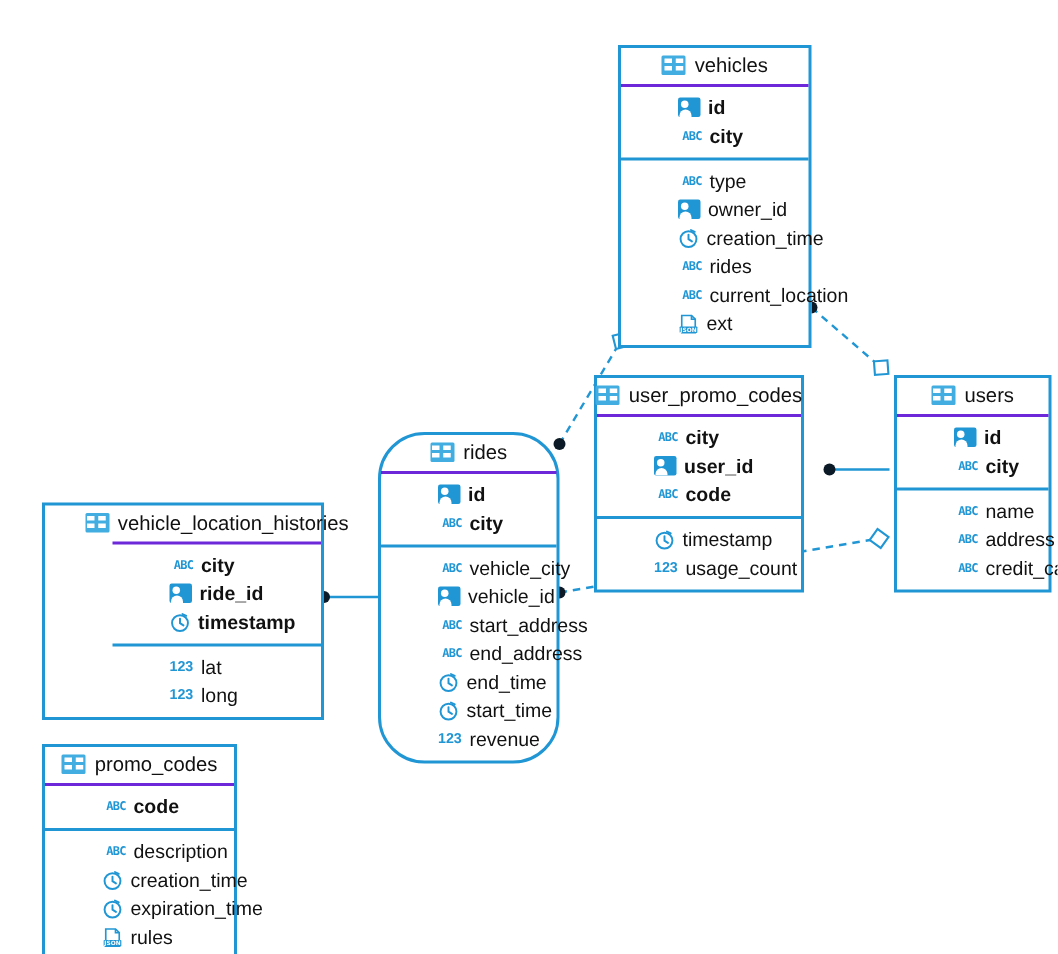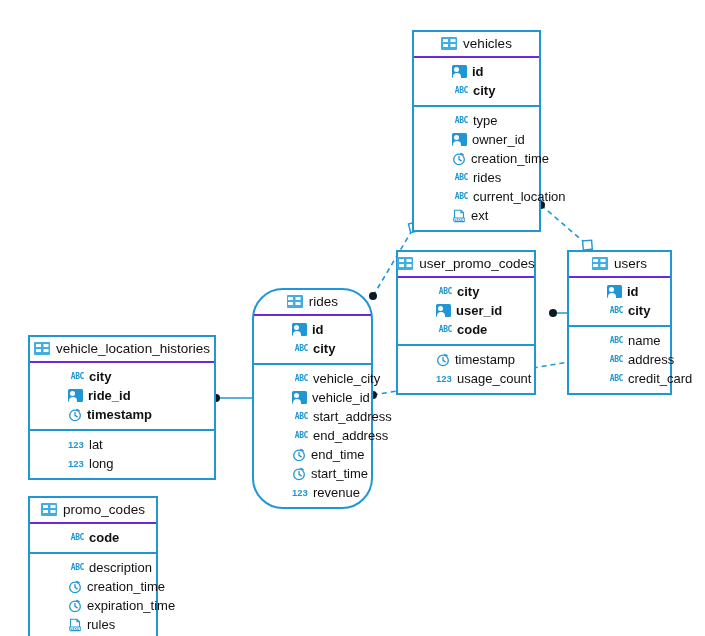--- a/index.html
+++ b/index.html
@@ -262,21 +262,21 @@
             </svg>
           </span>
           <span class="fname">timestamp</span>
         </div>
         <div class="row">
           <span class="ic-num">123</span>
           <span class="fname">usage_count</span>
         </div>
       </div>
     </div>
-    <div class="table" style="left: 567px; top: 250px; width: 105px;">
+    <div class="table" style="left: 596px; top: 250px; width: 105px;">
       <div class="thead">
         <span class="ic-table"></span>
         <span>users</span>
       </div>
       <div class="section">
         <div class="row pk">
           <span class="ic-id"></span>
           <span class="fname">id</span>
         </div>
         <div class="row pk">
@@ -350,21 +350,21 @@
             </svg>
           </span>
           <span class="fname">start_time</span>
         </div>
         <div class="row">
           <span class="ic-num">123</span>
           <span class="fname">revenue</span>
         </div>
       </div>
     </div>
-    <div class="table" style="left: 28px; top: 335px; width: 188px;">
+    <div class="table" style="left: 28px; top: 335px; width: 188px; padding-left: 45px;">
       <div class="thead">
         <span class="ic-table"></span>
         <span>vehicle_location_histories</span>
       </div>
       <div class="section">
         <div class="row pk">
           <span class="ic-abc">ABC</span>
           <span class="fname">city</span>
         </div>
         <div class="row pk">

